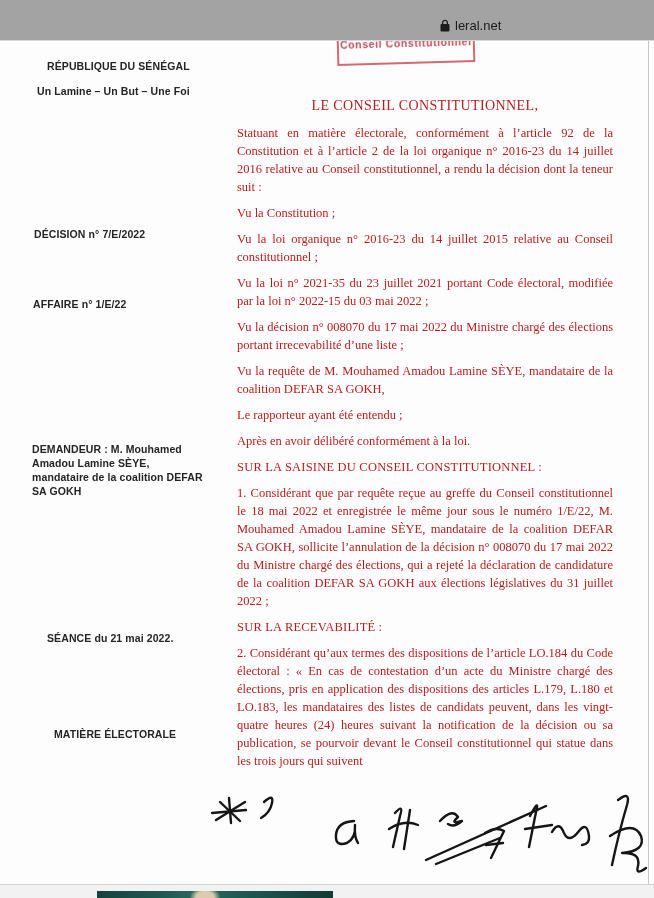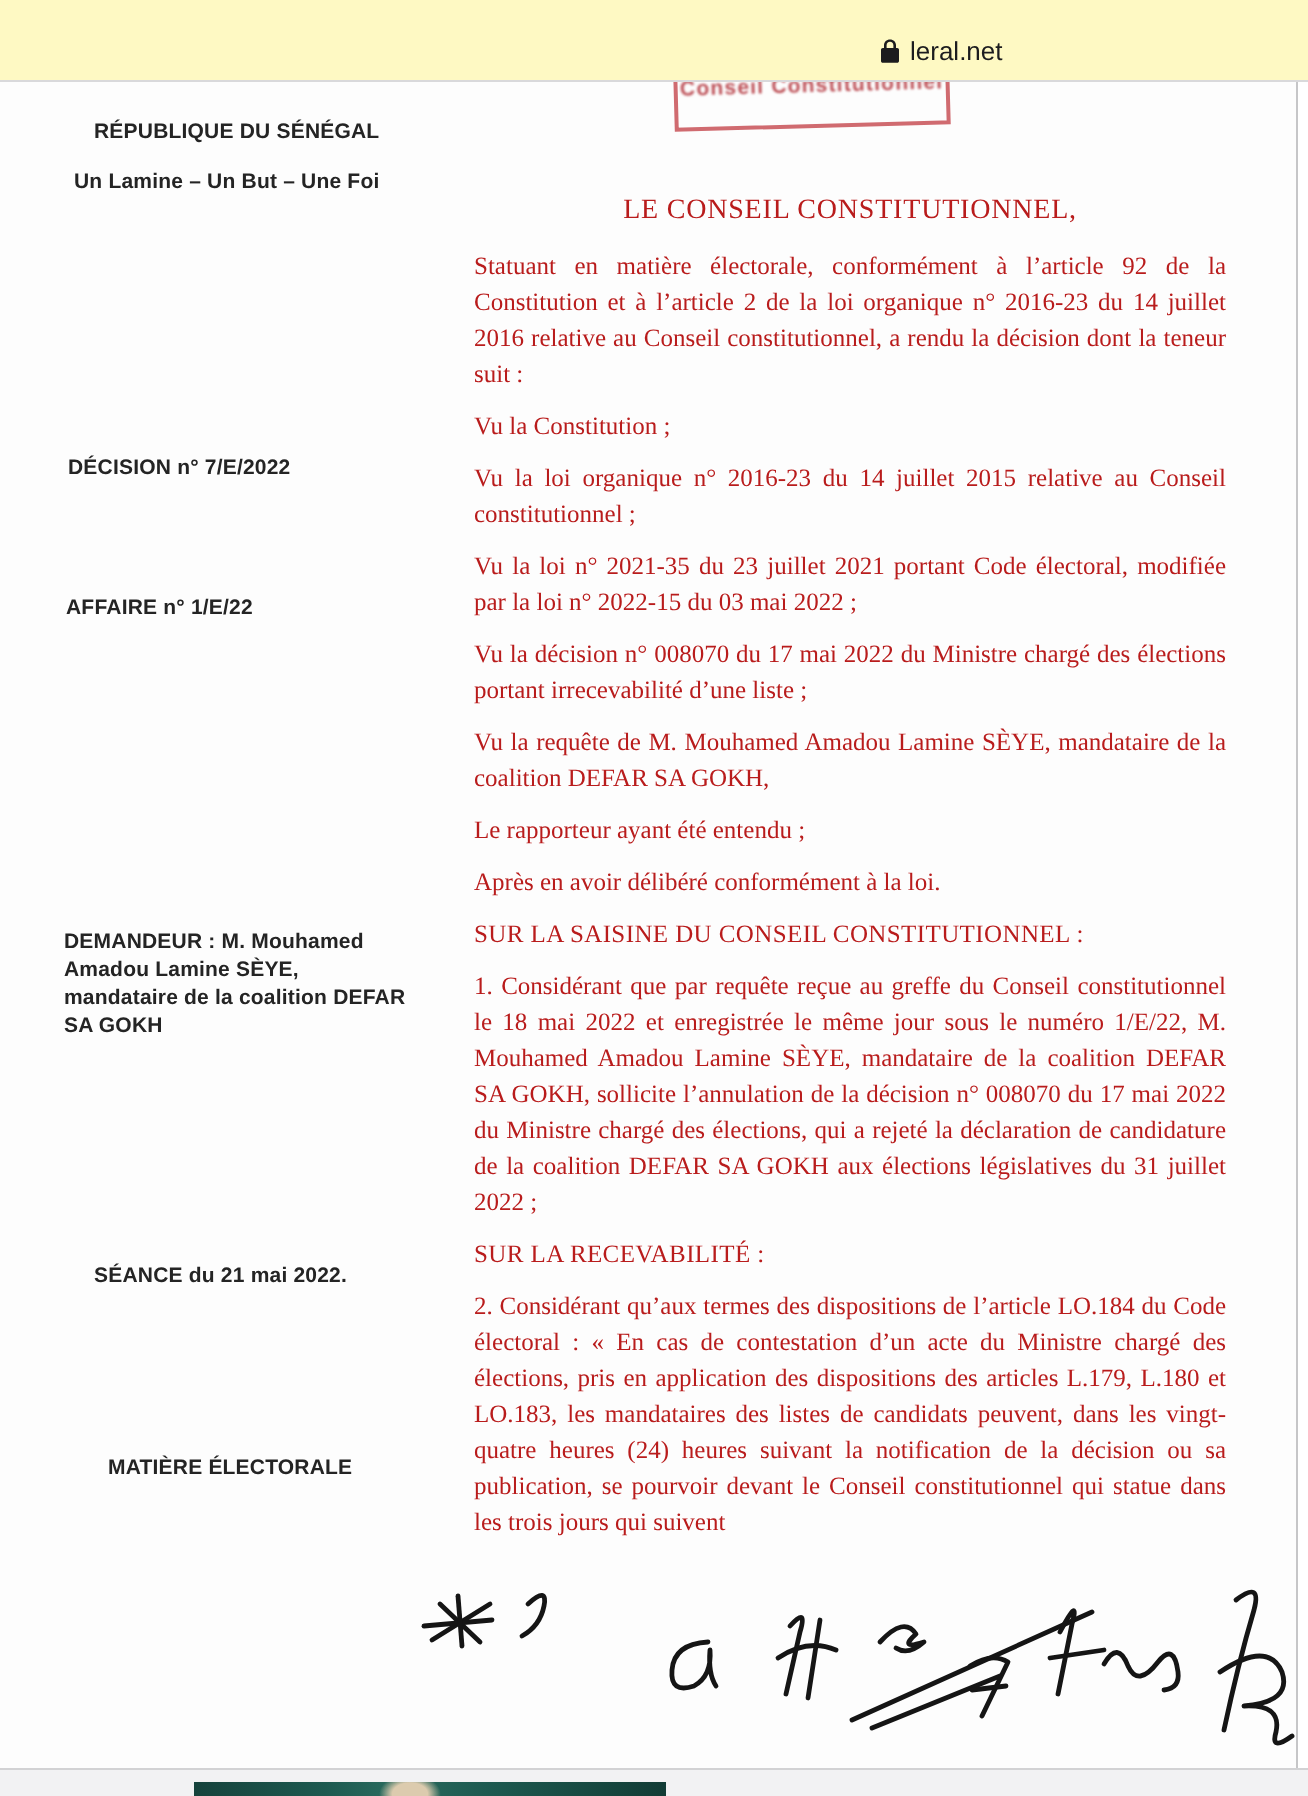--- a/index.html
+++ b/index.html
@@ -5,21 +5,21 @@
   html,body{margin:0;padding:0;}
   body{
     width:654px;height:898px;position:relative;overflow:hidden;
     background:#ffffff;
     font-family:"Liberation Sans",sans-serif;
     -webkit-font-smoothing:antialiased;
   }
   
   .browser-bar{
     position:absolute;left:0;top:0;width:654px;height:40px;
-    background:#fef9c3;border-bottom:1px solid #d9d9db;
+    background:#a3a3a3;border-bottom:1px solid #d9d9db;
     z-index:5;
   }
   .url-field{
     position:absolute;left:440px;top:16px;height:18px;
     display:flex;align-items:center;gap:5px;
     color:#1c1c1e;font-size:13px;cursor:pointer;
   }
   .lock-icon{display:inline-block;line-height:0;}
   
   .page{
@@ -46,21 +46,21 @@
   }
   
   .side-label{
     position:absolute;color:#242424;font-weight:600;
     font-size:10.5px;letter-spacing:0.1px;
   }
   .lbl-republique{left:47px;top:20px;}
   .lbl-motto{left:37px;top:45px;font-weight:600;}
   .lbl-decision{left:34px;top:188px;}
   .lbl-affaire{left:33px;top:258px;}
-  .lbl-demandeur{left:32px;top:402px;width:172px;font-size:10.5px;line-height:14px;margin-top:22px;}
+  .lbl-demandeur{left:32px;top:402px;width:172px;font-size:10.5px;line-height:14px;}
   .lbl-seance{left:47px;top:592px;}
   .lbl-matiere{left:54px;top:688px;}
   
   .main-col{
     position:absolute;left:237px;top:57px;width:376px;
     font-family:"Liberation Serif",serif;font-size:12.5px;
     line-height:18px;color:#b91c1c;
   }
   .doc-title{
     text-align:center;font-size:14px;letter-spacing:0.4px;

